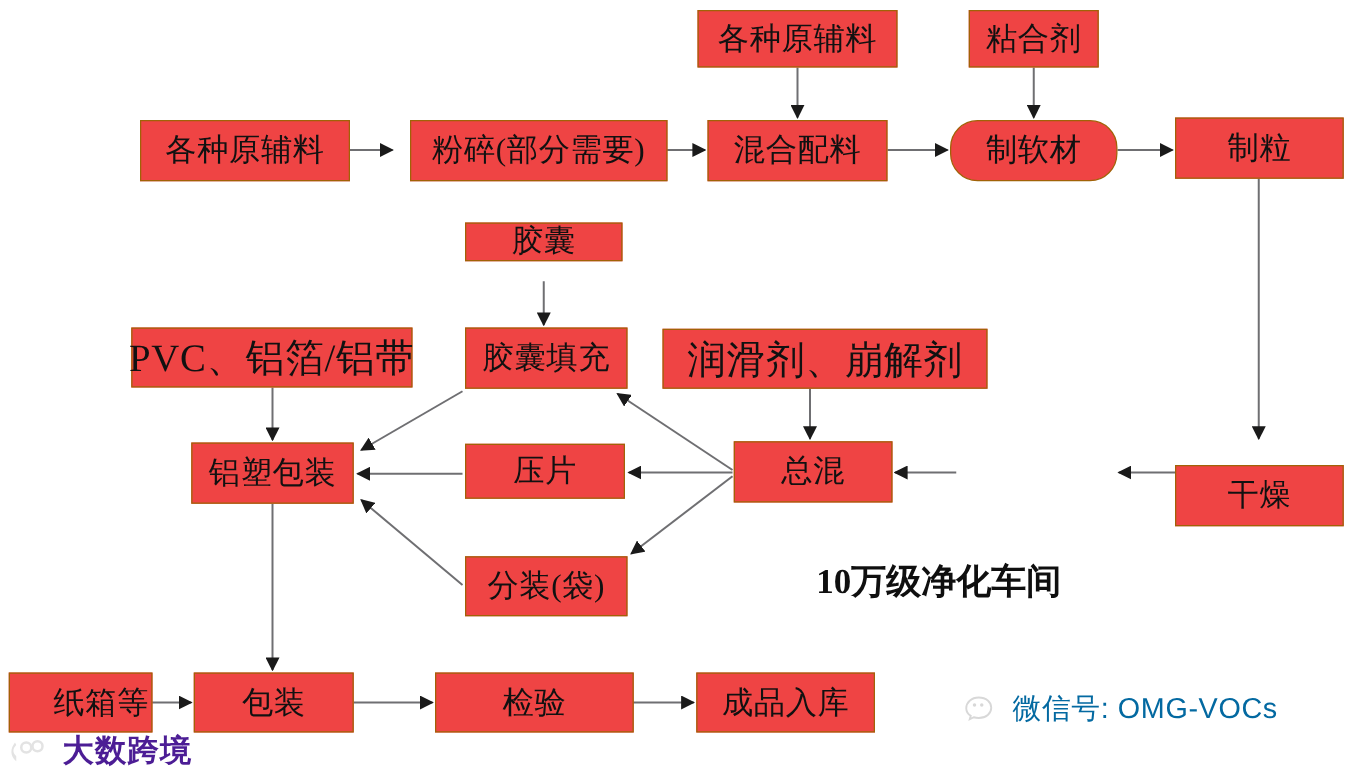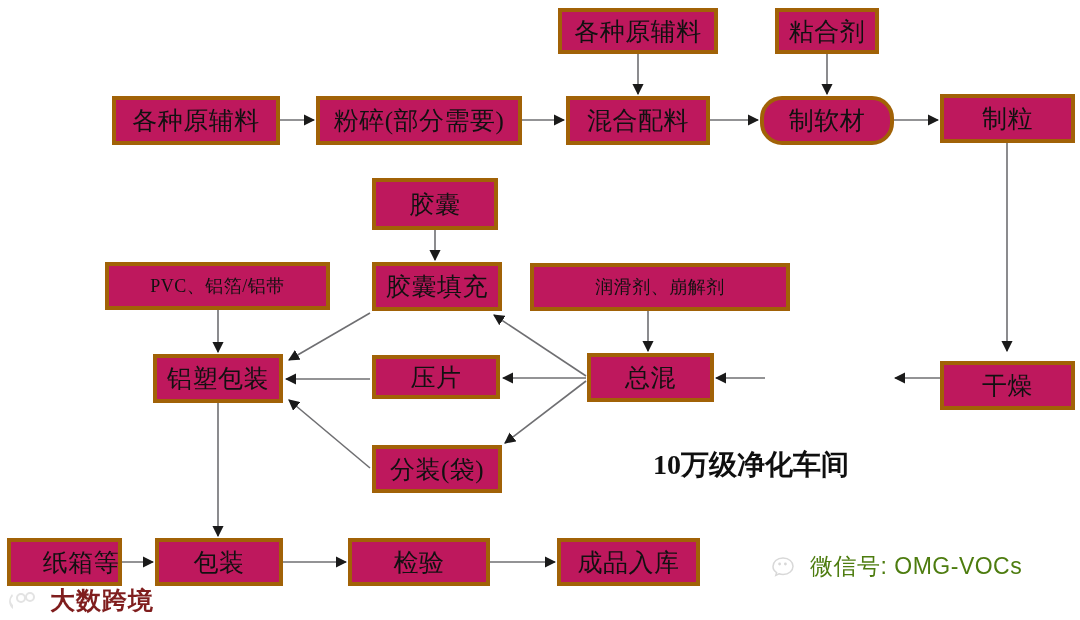--- a/index.html
+++ b/index.html
@@ -12,33 +12,33 @@
     position: relative;
     width: 1080px;
     height: 620px;
     background: #ffffff;
     font-family: "Liberation Serif", "DejaVu Serif", serif;
     overflow: hidden;
   }
   .node {
     position: absolute;
     box-sizing: border-box;
-    border: 4px solid #a16207;
-    background: #be185d;
+    border: 1px solid #a16207;
+    background: #ef4444;
     display: flex;
     align-items: center;
     justify-content: center;
     color: #111111;
     font-size: 25px;
     line-height: 1;
     white-space: nowrap;
     letter-spacing: 0.5px;
     z-index: 3;
   }
-  .node.small-text { font-size: 18px; }
+  .node.small-text { font-size: 31px; }
   .edges {
     position: absolute;
     left: 0;
     top: 0;
     width: 1080px;
     height: 620px;
     z-index: 1;
   }
   .free-label {
     position: absolute;
@@ -53,22 +53,22 @@
     position: absolute;
     display: flex;
     align-items: center;
     gap: 8px;
     color: #d8d8d8;
     font-family: "Liberation Sans", sans-serif;
     white-space: nowrap;
     z-index: 4;
     pointer-events: none;
   }
-  .wm-right { font-size: 23px; color: #4d7c0f; letter-spacing: 0.5px; }
-  .wm-left  { font-size: 25px; color: #7f1d1d; font-weight: bold; letter-spacing: 1px; }
+  .wm-right { font-size: 23px; color: #0369a1; letter-spacing: 0.5px; }
+  .wm-left  { font-size: 25px; color: #4c1d95; font-weight: bold; letter-spacing: 1px; }
   .wm-icon { display: inline-flex; align-items: center; }
 </style>
 </head>
 <body>
 
 <div id="canvas">
 
   <svg class="edges" viewBox="0 0 1080 620" width="1080" height="620" xmlns="http://www.w3.org/2000/svg">
     <defs>
       <marker id="ah" viewBox="0 0 10 10" refX="9" refY="5" markerWidth="7" markerHeight="7" orient="auto-start-reverse">
@@ -104,42 +104,42 @@
 
       <line x1="218" y1="403" x2="218" y2="536"></line>
 
       <line x1="118" y1="562" x2="153" y2="562"></line>
       <line x1="283" y1="562" x2="346" y2="562"></line>
       <line x1="490" y1="562" x2="555" y2="562"></line>
     </g>
   </svg>
 
   <div class="node" style="left:112px; top:96px;  width:168px; height:49px;">各种原辅料</div>
-  <div class="node" style="left:316px; top:96px;  width:206px; height:49px;">粉碎(部分需要)</div>
+  <div class="node" style="left:328px; top:96px;  width:206px; height:49px;">粉碎(部分需要)</div>
   <div class="node" style="left:558px; top:8px;   width:160px; height:46px;">各种原辅料</div>
   <div class="node" style="left:566px; top:96px;  width:144px; height:49px;">混合配料</div>
   <div class="node" style="left:775px; top:8px;   width:104px; height:46px;">粘合剂</div>
   <div class="node" style="left:760px; top:96px;  width:134px; height:49px;border-radius:22px;">制软材</div>
   <div class="node" style="left:940px; top:94px;  width:135px; height:49px;">制粒</div>
 
-  <div class="node" style="left:940px; top:361px; width:135px; height:49px;">干燥</div>
+  <div class="node" style="left:940px; top:372px; width:135px; height:49px;">干燥</div>
   <div class="node" style="left:587px; top:353px; width:127px; height:49px;">总混</div>
   <div class="node small-text" style="left:530px; top:263px; width:260px; height:48px;">润滑剂、崩解剂</div>
 
-  <div class="node" style="left:372px; top:178px; width:126px; height:52px;">胶囊</div>
+  <div class="node" style="left:372px; top:178px; width:126px; height:31px;">胶囊</div>
   <div class="node" style="left:372px; top:262px; width:130px; height:49px;">胶囊填充</div>
   <div class="node" style="left:372px; top:355px; width:128px; height:44px;">压片</div>
   <div class="node" style="left:372px; top:445px; width:130px; height:48px;">分装(袋)</div>
 
   <div class="node small-text" style="left:105px; top:262px; width:225px; height:48px;">PVC、铝箔/铝带</div>
   <div class="node" style="left:153px; top:354px; width:130px; height:49px;">铝塑包装</div>
 
   <div class="node" style="left:7px;   top:538px; width:115px; height:48px;padding-left:33px;">纸箱等</div>
   <div class="node" style="left:155px; top:538px; width:128px; height:48px;">包装</div>
-  <div class="node" style="left:348px; top:538px; width:142px; height:48px;">检验</div>
+  <div class="node" style="left:348px; top:538px; width:159px; height:48px;">检验</div>
   <div class="node" style="left:557px; top:538px; width:143px; height:48px;">成品入库</div>
 
   <div class="free-label" style="left:653px; top:446px;">10万级净化车间</div>
 
   <div class="watermark wm-left" style="left:8px; top:584px;">
     <span class="wm-icon">
       <svg width="34" height="22" viewBox="0 0 34 22" xmlns="http://www.w3.org/2000/svg">
         <path d="M4 4 C0 9, 0 15, 5 19 L5 15 C2 12, 2 9, 5 6 Z" fill="#e3e3e3"></path>
         <circle cx="13" cy="8" r="4" fill="none" stroke="#e3e3e3" stroke-width="2"></circle>
         <circle cx="22" cy="7" r="4" fill="none" stroke="#e3e3e3" stroke-width="2"></circle>

